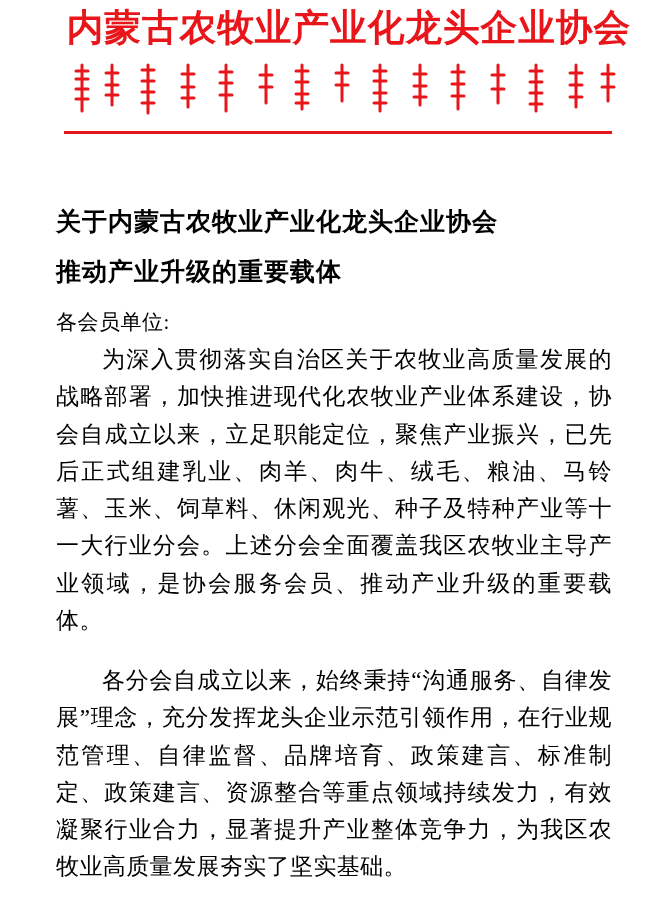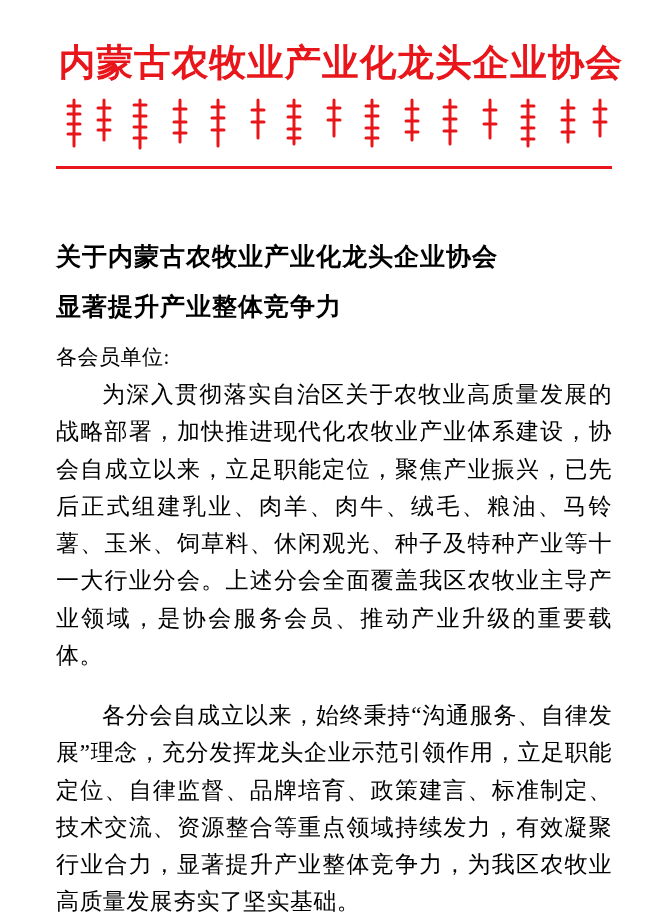--- a/index.html
+++ b/index.html
@@ -19,21 +19,22 @@
   .page {
     width: 668px;
     height: 919px;
     box-sizing: border-box;
     padding: 0 56px;
     position: relative;
   }
 
   
   .letterhead {
-    padding-top: 40px;
+    padding-top: 5px;
+    margin-left: 8px;
   }
   .lh-title {
     color: #e8161b;
     font-family: "Liberation Serif", "DejaVu Serif", serif;
     font-weight: bold;
     font-size: 37px;
     letter-spacing: 1px;
     text-align: center;
     white-space: nowrap;
     line-height: 1.25;
@@ -194,21 +195,21 @@
           </g>
         </g>
       </svg>
     </div>
 
     <div class="lh-rule"></div>
   </div>
 
   <div class="doc-title">
     <span>关于内蒙古农牧业产业化龙头企业协会</span>
-    <span class="line2">显著提升产业整体竞争力</span>
+    <span class="line2">推动产业升级的重要载体</span>
   </div>
 
   <div class="salutation">各会员单位:</div>
 
   <p class="para">为深入贯彻落实自治区关于农牧业高质量发展的战略部署，加快推进现代化农牧业产业体系建设，协会自成立以来，立足职能定位，聚焦产业振兴，已先后正式组建乳业、肉羊、肉牛、绒毛、粮油、马铃薯、玉米、饲草料、休闲观光、种子及特种产业等十一大行业分会。上述分会全面覆盖我区农牧业主导产业领域，是协会服务会员、推动产业升级的重要载体。</p>
-  <p class="para">各分会自成立以来，始终秉持“沟通服务、自律发展”理念，充分发挥龙头企业示范引领作用，立足职能定位、自律监督、品牌培育、政策建言、标准制定、技术交流、资源整合等重点领域持续发力，有效凝聚行业合力，显著提升产业整体竞争力，为我区农牧业高质量发展夯实了坚实基础。</p>
+  <p class="para">各分会自成立以来，始终秉持“沟通服务、自律发展”理念，充分发挥龙头企业示范引领作用，在行业规范管理、自律监督、品牌培育、政策建言、标准制定、政策建言、资源整合等重点领域持续发力，有效凝聚行业合力，显著提升产业整体竞争力，为我区农牧业高质量发展夯实了坚实基础。</p>
 
 </div>
 
 </body></html>

